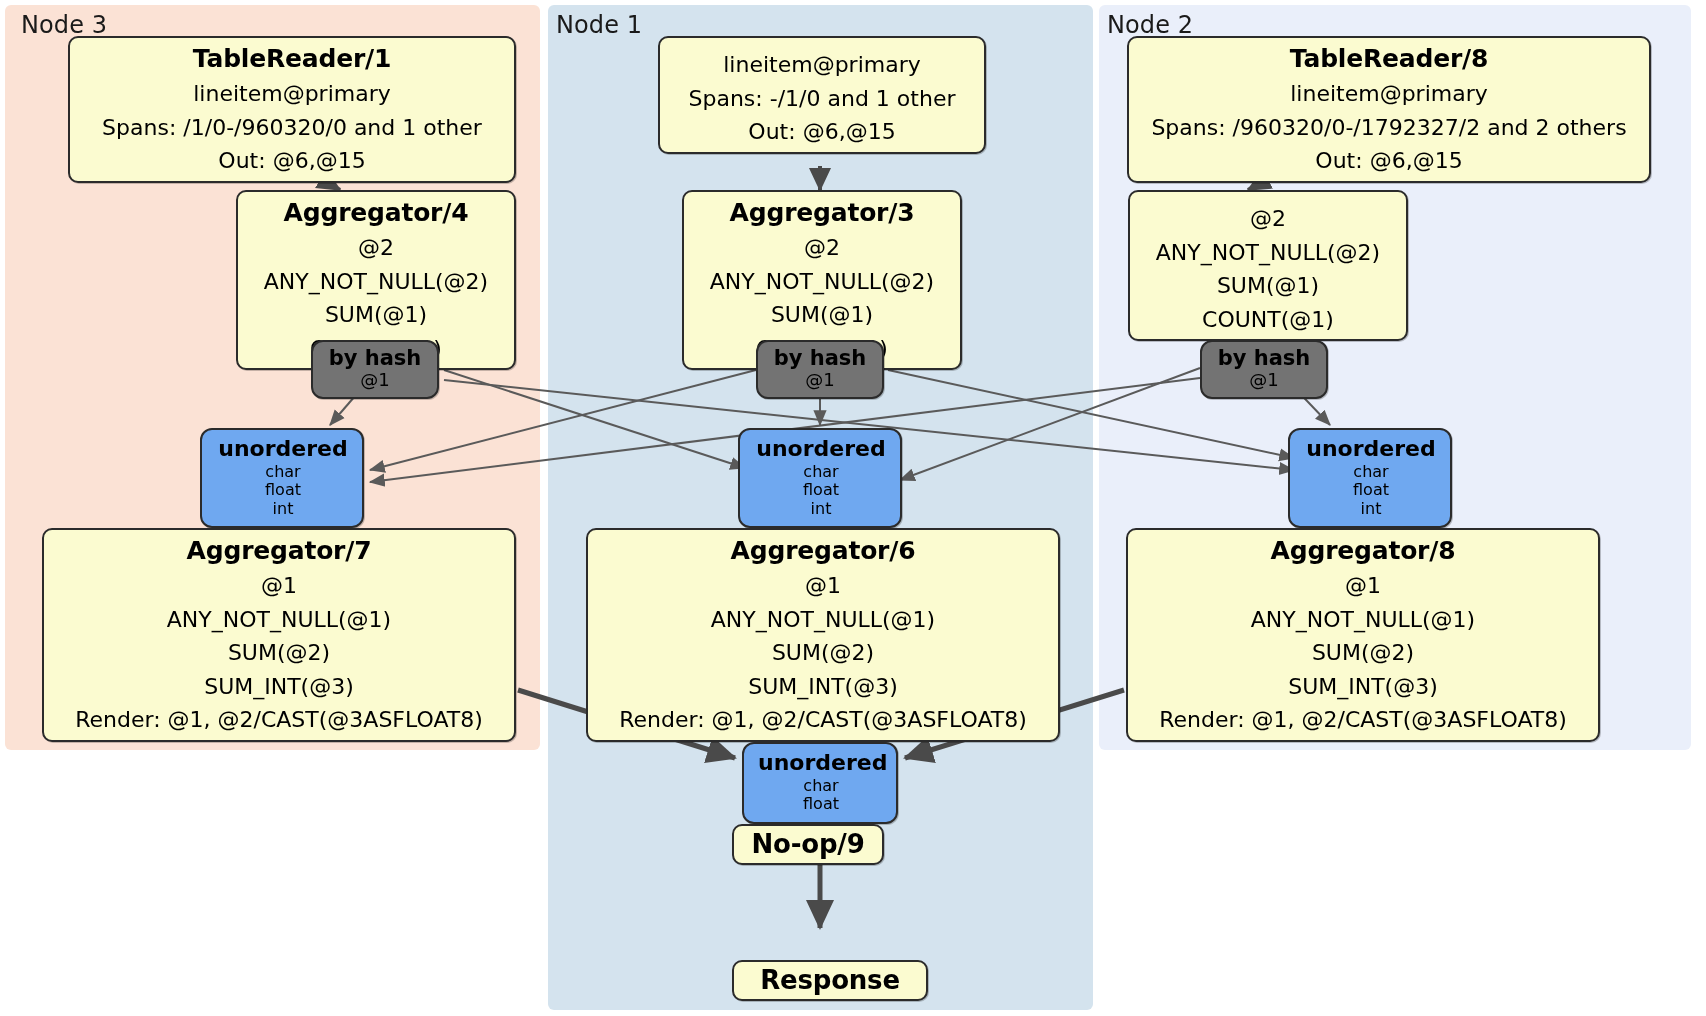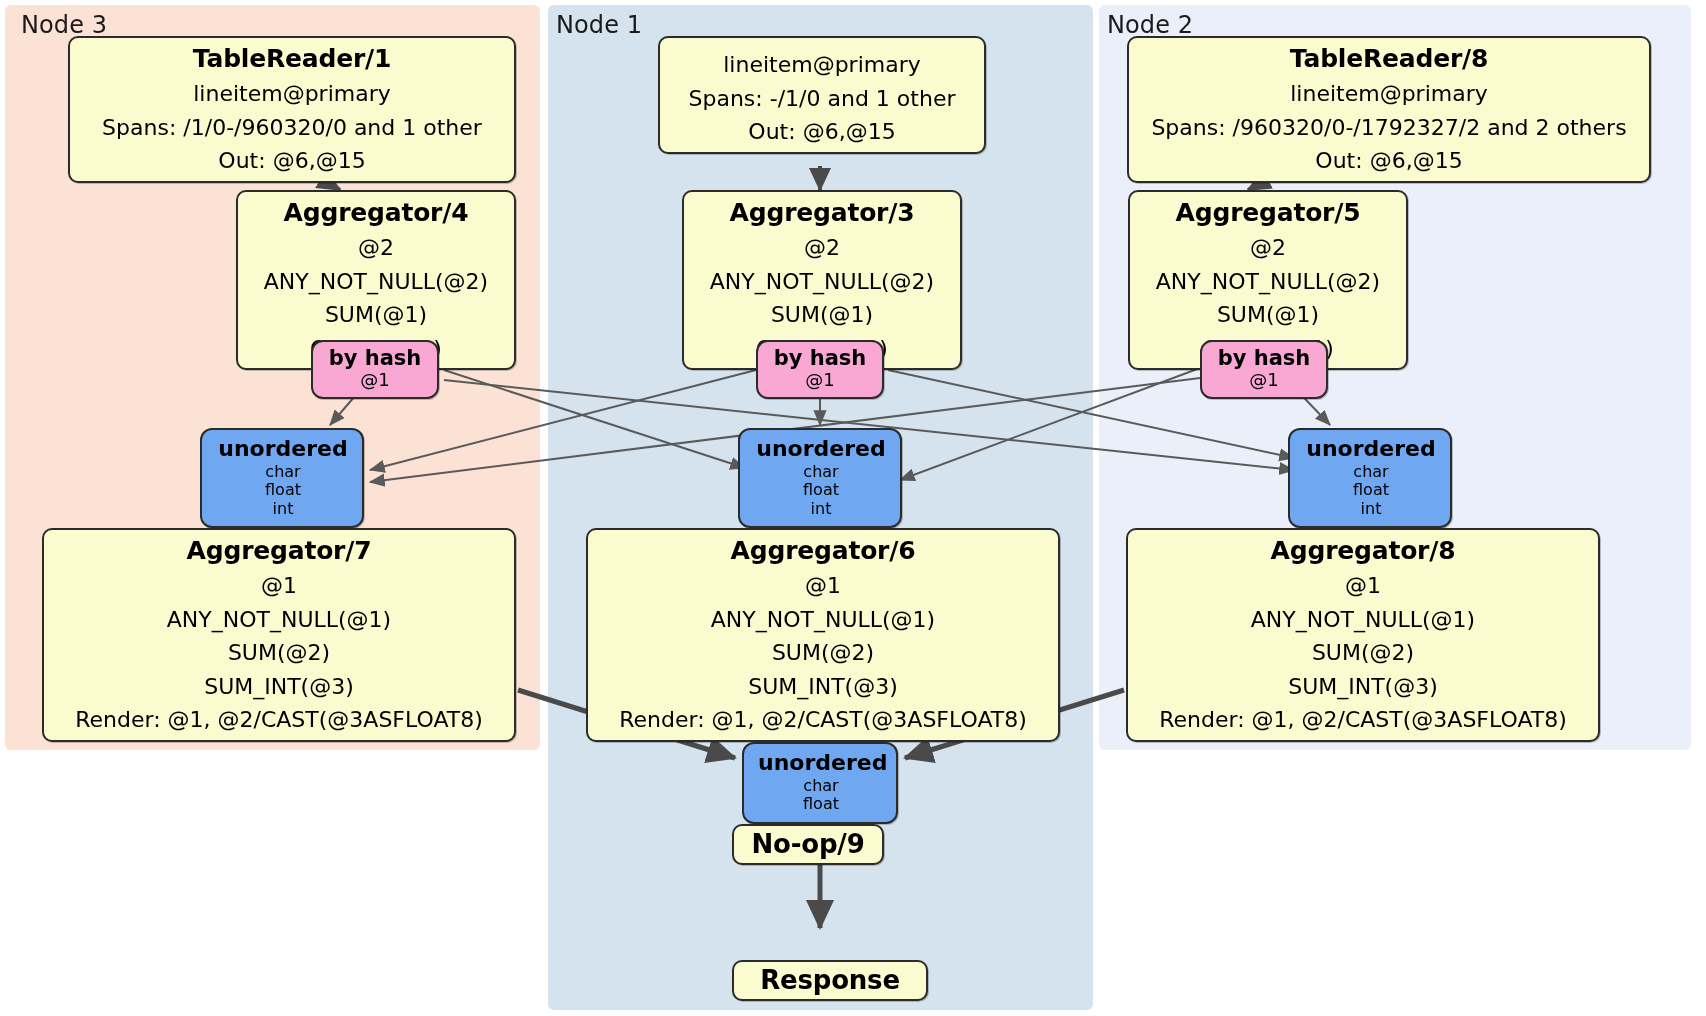--- a/index.html
+++ b/index.html
@@ -74,21 +74,21 @@
   }
   .proc.compact {
     padding: 3px 12px 4px 12px;
   }
   .proc.compact .title {
     font-size: 26px;
     margin-bottom: 0;
   }
 
   .router {
-    background: #f9a8d4;
+    background: #737373;
     border: 2px solid #2b2b2b;
     border-radius: 12px;
     padding: 4px 12px 6px 12px;
     box-shadow: 1px 1px 0 rgba(0,0,0,0.22);
   }
   .router .title {
     display: block;
     font-weight: bold;
     font-size: 21px;
   }
@@ -191,21 +191,20 @@
 
   <div class="box proc" style="left:682px; top:190px; width:280px;">
     <span class="title">Aggregator/3</span>
     <span class="line">@2</span>
     <span class="line">ANY_NOT_NULL(@2)</span>
     <span class="line">SUM(@1)</span>
     <span class="line">COUNT(@1)</span>
   </div>
 
   <div class="box proc" style="left:1128px; top:190px; width:280px;">
-    <span class="title">Aggregator/5</span>
     <span class="line">@2</span>
     <span class="line">ANY_NOT_NULL(@2)</span>
     <span class="line">SUM(@1)</span>
     <span class="line">COUNT(@1)</span>
   </div>
 
   <div class="box router" style="left:311px; top:340px; width:128px;">
     <span class="title">by hash</span>
     <span class="line">@1</span>
   </div>

